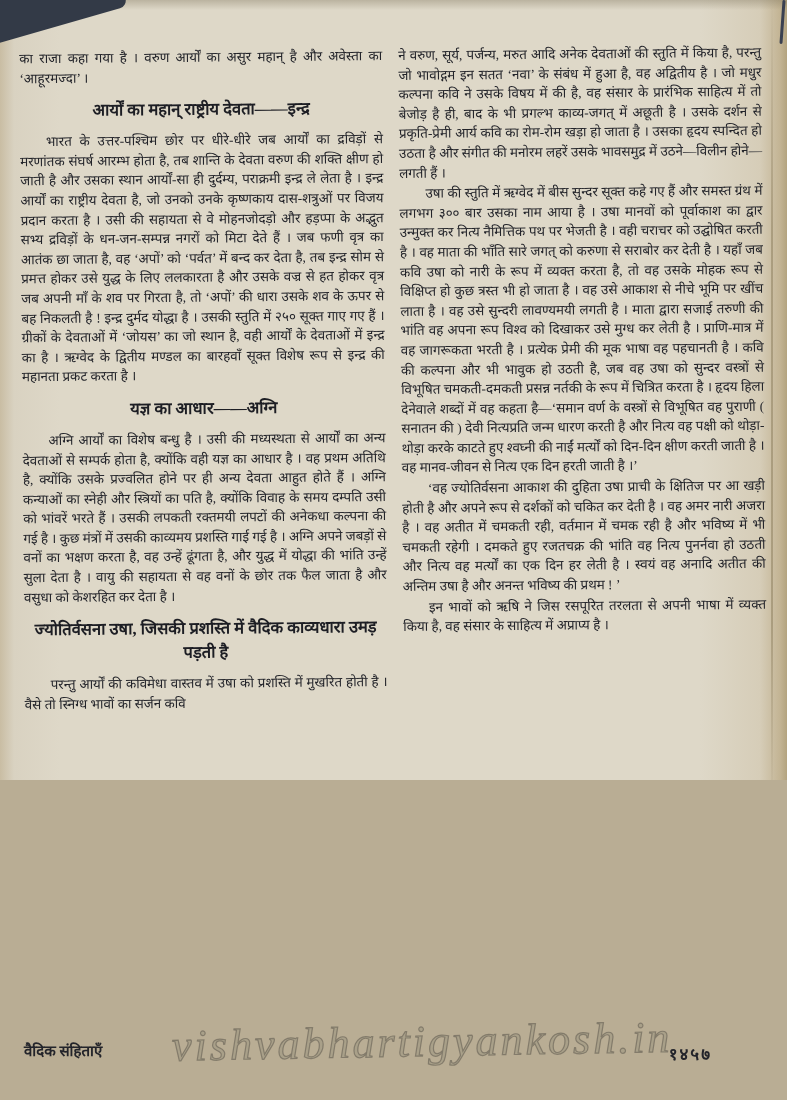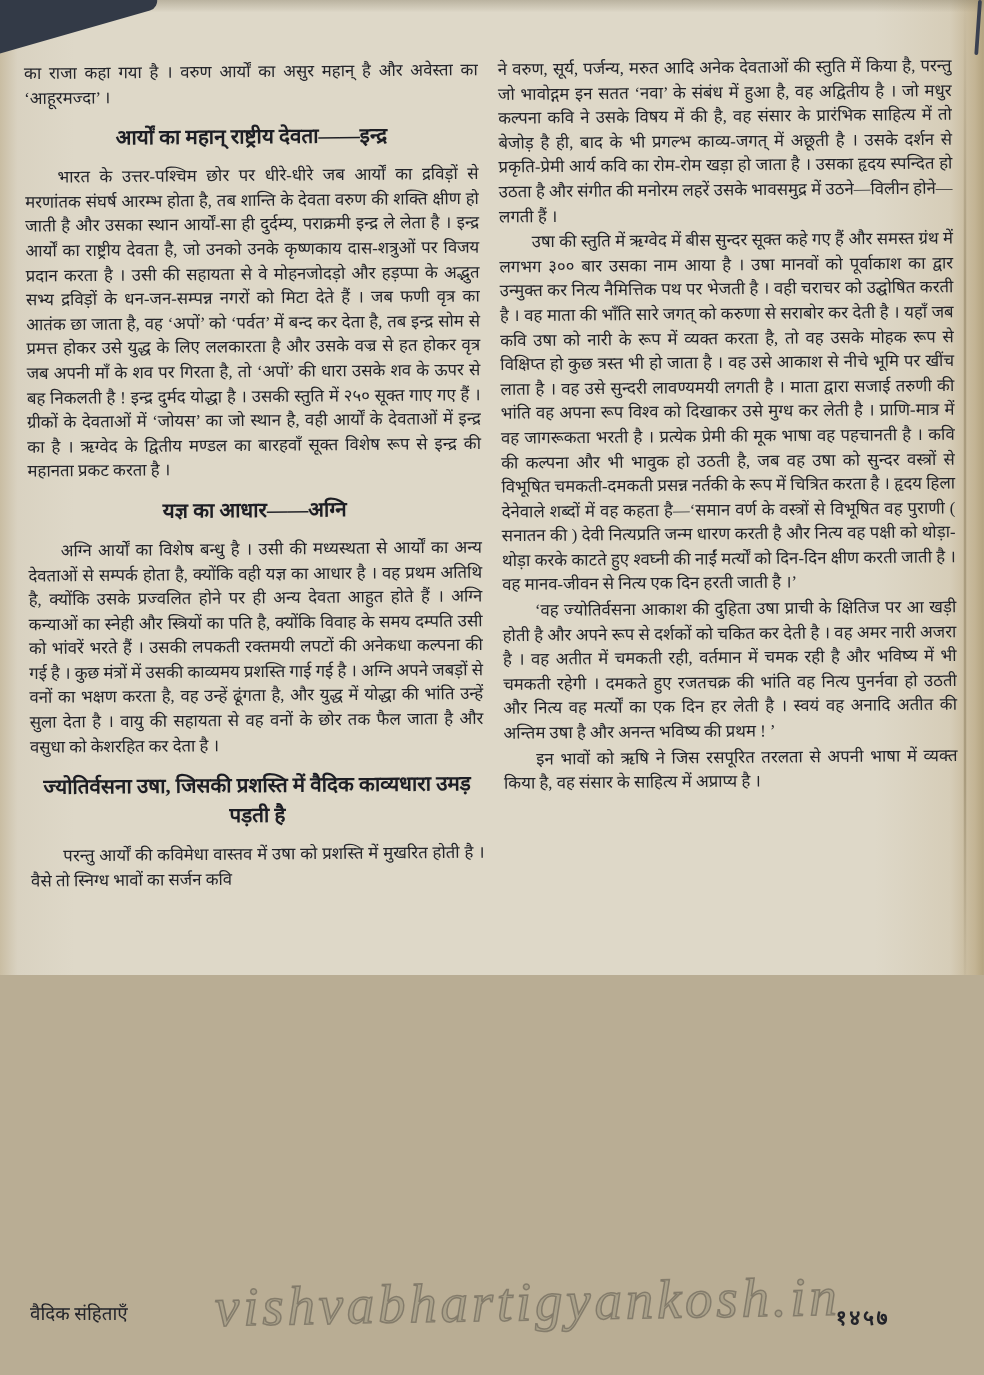--- a/index.html
+++ b/index.html
@@ -40,21 +40,21 @@
   .col p.indent{text-indent:26px;}
   .col p + p{margin-top:1px;}
   h3.sec{
     font-size:16.5px;line-height:24px;font-weight:bold;color:#1d1e24;
     text-align:center;margin:11px 6px 9px 6px;
   }
   .footer{
     position:absolute;left:22px;top:1034px;width:742px;height:40px;
   }
   .book-title{
-    position:absolute;left:2px;top:6px;font-size:15px;font-weight:normal;color:#23242a;
+    position:absolute;left:2px;top:6px;font-size:15px;font-weight:bold;color:#23242a;
   }
   .page-number{
     position:absolute;right:52px;top:8px;font-size:17px;font-weight:bold;color:#23242a;letter-spacing:2px;text-align:center;
   }
   .watermark{
     position:absolute;left:150px;top:-18px;width:520px;
     font-size:44px;font-style:italic;letter-spacing:3px;
     color:rgba(130,124,110,0.28);
     -webkit-text-stroke:1.2px rgba(95,90,78,0.55);
     white-space:nowrap;transform:rotate(-1deg);

